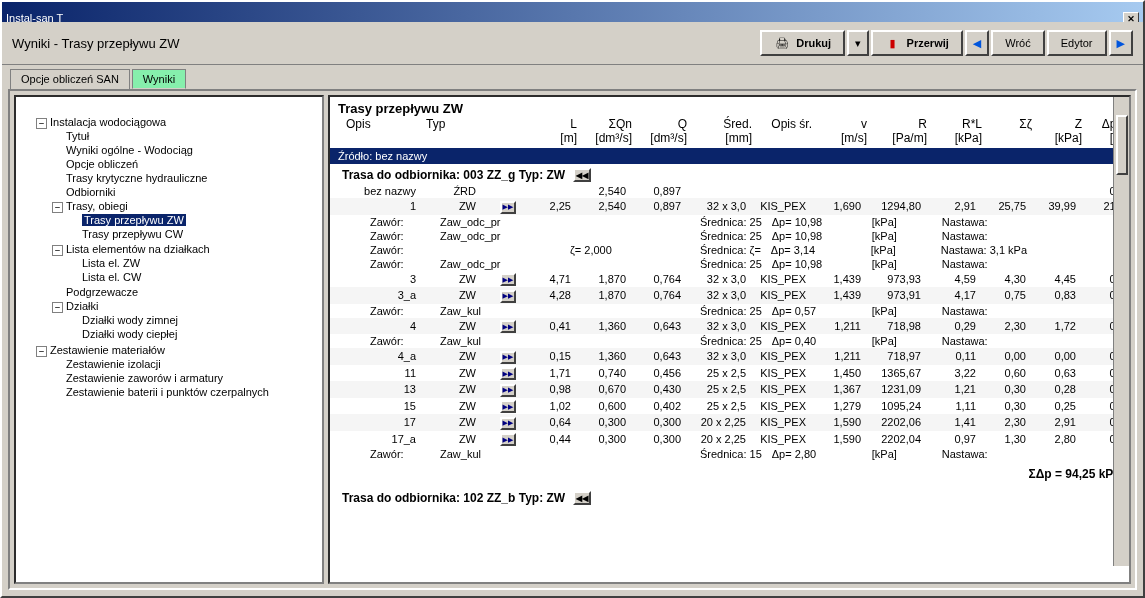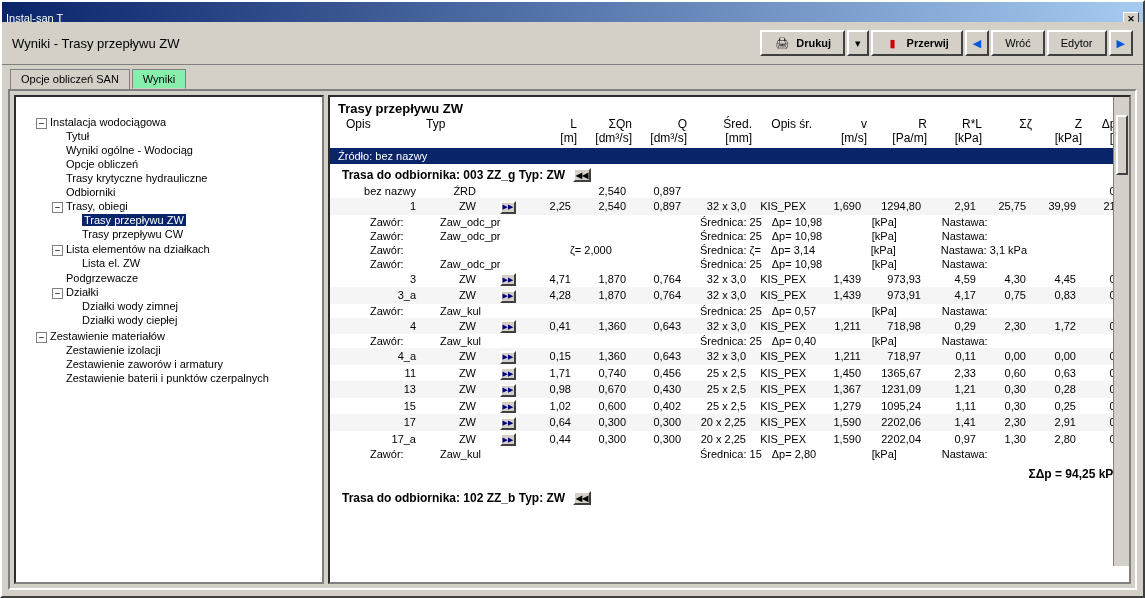--- a/index.html
+++ b/index.html
@@ -95,20 +95,21 @@
             <li><span class="noexp"></span><span>Odbiorniki</span></li>
             <li><span class="exp">−</span><span>Trasy, obiegi</span>
               <ul>
                 <li><span class="noexp"></span><span class="sel">Trasy przepływu ZW</span></li>
                 <li><span class="noexp"></span><span>Trasy przepływu CW</span></li>
               </ul>
             </li>
             <li><span class="exp">−</span><span>Lista elementów na działkach</span>
               <ul>
                 <li><span class="noexp"></span><span>Lista el. ZW</span></li>
+                <li><span class="noexp"></span><span>Lista el. CW</span></li>
               </ul>
             </li>
             <li><span class="noexp"></span><span>Podgrzewacze</span></li>
             <li><span class="exp">−</span><span>Działki</span>
               <ul>
                 <li><span class="noexp"></span><span>Działki wody zimnej</span></li>
                 <li><span class="noexp"></span><span>Działki wody ciepłej</span></li>
               </ul>
             </li>
           </ul>
@@ -321,21 +322,21 @@
               <div class="l">11</div>
               <div class="l">ZW</div>
               <div><span class="smallbtn">▶▶</span></div>
               <div>1,71</div>
               <div>0,740</div>
               <div>0,456</div>
               <div>25 x 2,5</div>
               <div class="l">KIS_PEX</div>
               <div>1,450</div>
               <div>1365,67</div>
-              <div>2,33</div>
+              <div>3,22</div>
               <div>0,60</div>
               <div>0,63</div>
               <div>0,00</div>
             </div>
             <div class="row">
               <div class="l">13</div>
               <div class="l">ZW</div>
               <div><span class="smallbtn">▶▶</span></div>
               <div>0,98</div>
               <div>0,670</div>

